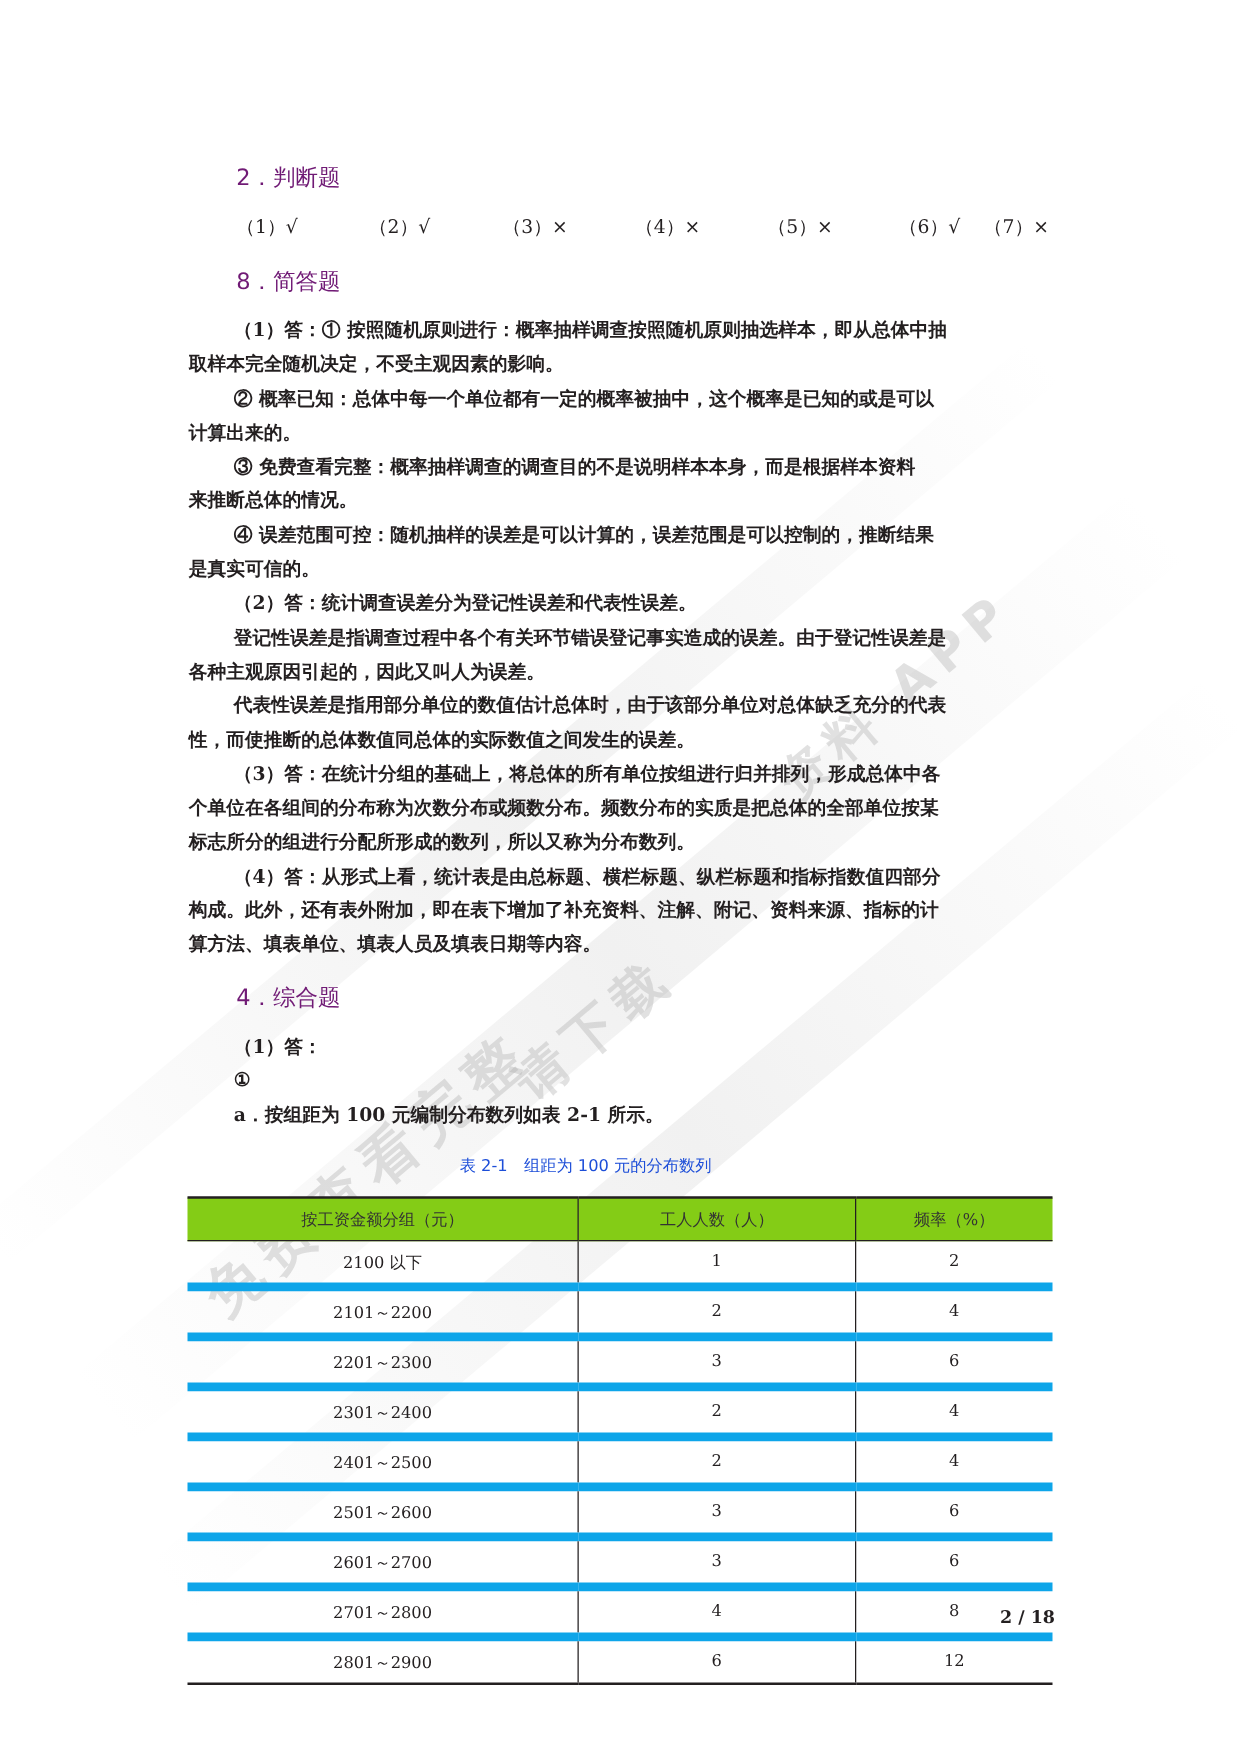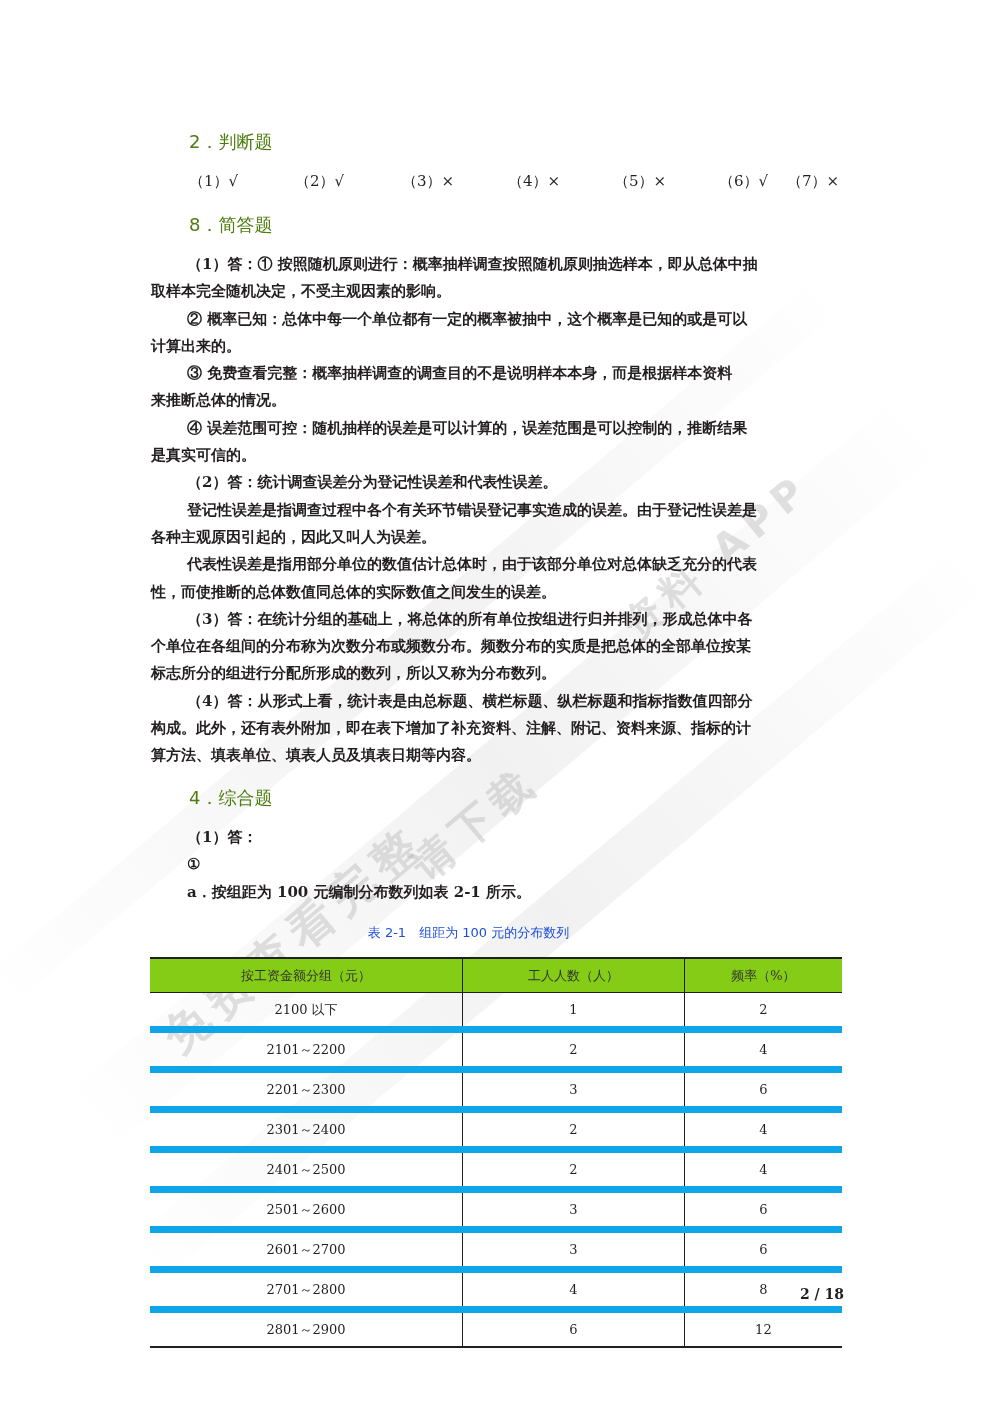--- a/index.html
+++ b/index.html
@@ -2,21 +2,21 @@
 <html><head>
 <meta charset="utf-8">
 <style>
   html, body { margin: 0; padding: 0; background: #ffffff; }
   body { width: 993px; height: 1404px; position: relative; overflow: hidden;
          font-family: "DejaVu Serif", "Liberation Serif", serif; color: #231f20; }
   .page { position: absolute; left: 0; top: 0; width: 993px; height: 1404px; }
   .watermark { position: absolute; left: 0; top: 0; width: 993px; height: 1404px; pointer-events: none; overflow: hidden; }
   .wm-band { position: absolute; background: linear-gradient(90deg, rgba(200,200,200,0) 0%, rgba(215,215,215,0.35) 50%, rgba(200,200,200,0) 100%); transform-origin: left top; }
   .wm-text { position: absolute; font-family: "DejaVu Sans", sans-serif; font-weight: bold; color: rgba(170,170,170,0.35); transform-origin: left top; white-space: nowrap; letter-spacing: 8px; }
-  .heading { position: absolute; left: 189px; font-family: "DejaVu Sans", "Liberation Sans", sans-serif; font-size: 18px; color: #4d7c0f; }
+  .heading { position: absolute; left: 189px; font-family: "DejaVu Sans", "Liberation Sans", sans-serif; font-size: 18px; color: #701a75; }
   .tf-row { position: absolute; top: 172px; left: 189px; width: 660px; height: 22px; font-size: 15px; }
   .tf-item { position: absolute; top: 0; white-space: nowrap; }
   .para { position: absolute; left: 151px; width: 692px; font-size: 15px; line-height: 27.3px; text-align: justify; }
   .para .line { display: block; height: 27.3px; white-space: nowrap; font-weight: bold; }
   .indent { padding-left: 36px; }
   .caption { position: absolute; top: 924px; left: 0; width: 849px; text-align: center; font-family: "DejaVu Sans", sans-serif; font-size: 13px; color: #1d4ed8; margin-left: 44px; }
   table.dist { position: absolute; left: 150px; top: 957px; width: 692px; border-collapse: collapse; font-size: 13px; }
   table.dist th { background: #84cc16; font-weight: normal; height: 31px; border-top: 2px solid #231f20; border-bottom: 1.5px solid #231f20; color: #333; }
   table.dist td { height: 31px; text-align: center; border-bottom: 7px solid #0ea5e9; }
   table.dist tr:last-child td { border-bottom: 2.5px solid #231f20; }

